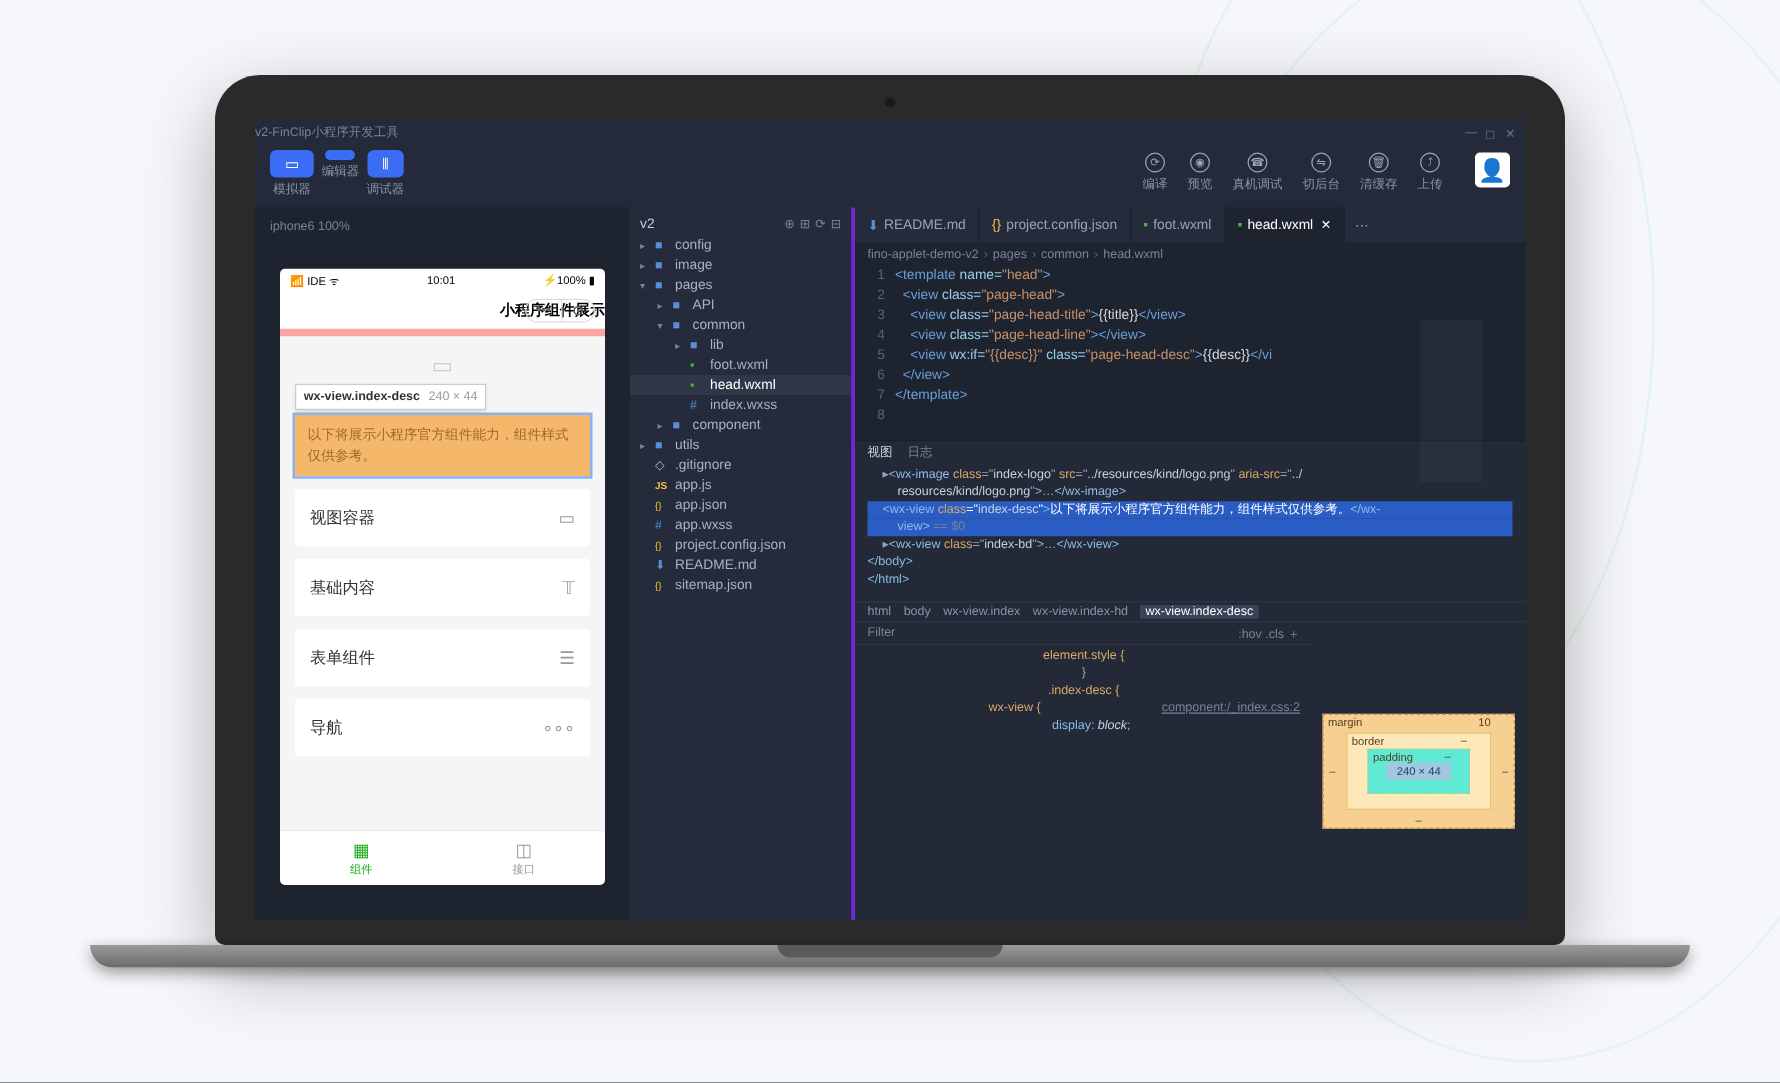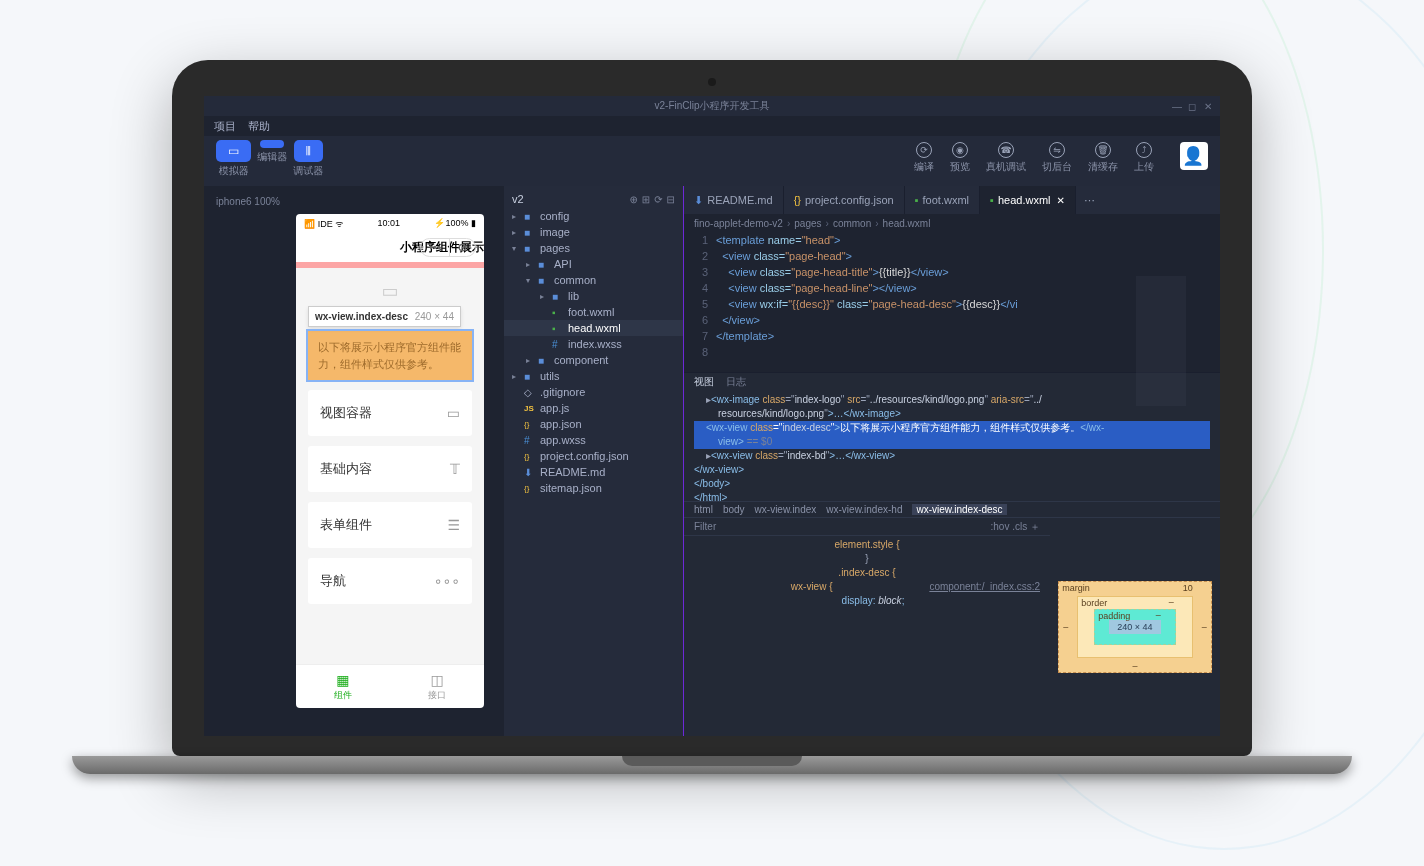--- a/index.html
+++ b/index.html
@@ -8,58 +8,58 @@
 .bg-curve2 { position: absolute; right: 100px; top: -100px; width: 400px; height: 700px; border: 2px solid #c8f0d8; border-radius: 50%; z-index: 0; opacity: 0.4; }
 
 .laptop { position: absolute; left: 50%; top: 60px; transform: translateX(-50%); width: 1080px; z-index: 1; }
 .laptop-frame { background: #2a2a2a; border-radius: 36px 36px 8px 8px; padding: 36px 32px 20px 32px; box-shadow: 0 20px 60px rgba(0,0,0,0.3); }
 .laptop-cam { position: absolute; top: 18px; left: 50%; transform: translateX(-50%); width: 8px; height: 8px; background: #1a1a1a; border-radius: 50%; }
 .laptop-base { height: 18px; background: linear-gradient(#9a9a9a, #6a6a6a); margin: 0 -100px; border-radius: 0 0 18px 18px; box-shadow: 0 4px 12px rgba(0,0,0,0.4); }
 .laptop-notch { width: 180px; height: 10px; background: #5a5a5a; margin: 0 auto; border-radius: 0 0 10px 10px; }
 
 .screen { background: #1e2330; width: 100%; height: 640px; font-size: 11px; color: #9aa3b8; display: flex; flex-direction: column; overflow: hidden; }
 
-.titlebar { height: 20px; display: flex; align-items: center; justify-content: center; color: #7a8298; font-size: 10px; position: relative; background: #242a3a; }
+.titlebar { height: 20px; display: flex; align-items: center; justify-content: flex-start; color: #7a8298; font-size: 10px; position: relative; background: #242a3a; }
 .titlebar .win-ctrl { position: absolute; right: 6px; display: flex; gap: 6px; }
 .titlebar .win-ctrl span { width: 10px; height: 10px; display: inline-block; color: #6a7288; }
 
 .menubar { height: 20px; display: flex; align-items: center; gap: 12px; padding: 0 10px; color: #a8b0c8; font-size: 11px; }
 
 .toolbar { height: 50px; display: flex; align-items: flex-start; padding: 4px 12px; justify-content: space-between; background: #242a3a; }
 .toolbar-left { display: flex; gap: 6px; }
 .tb-btn { display: flex; flex-direction: column; align-items: center; gap: 2px; }
 .tb-pill { background: #3a6cf4; color: #fff; padding: 4px 12px; border-radius: 5px; font-size: 12px; display: flex; align-items: center; justify-content: center; }
 .tb-lbl { color: #8a92a8; font-size: 10px; }
 .toolbar-right { display: flex; gap: 16px; align-items: flex-start; margin-top: 2px; }
 .tb-act { display: flex; flex-direction: column; align-items: center; gap: 2px; color: #9aa3b8; }
 .tb-ico { width: 16px; height: 16px; border: 1px solid #9aa3b8; border-radius: 50%; display: flex; align-items: center; justify-content: center; font-size: 9px; }
 .avatar { width: 28px; height: 28px; background: #fff; border-radius: 4px; display: flex; align-items: center; justify-content: center; font-size: 18px; margin-left: 10px; }
 
 .main { flex: 1; display: flex; min-height: 0; }
 
-.simulator { width: 300px; background: #1e2330; padding: 8px; display: flex; flex-direction: row; }
+.simulator { width: 300px; background: #1e2330; padding: 8px; display: flex; flex-direction: column; }
 .sim-info { color: #7a8298; font-size: 10px; padding: 2px 4px 8px 4px; }
 .phone { flex: 1; background: #fff; border-radius: 4px; margin: 20px 12px; overflow: hidden; display: flex; flex-direction: column; }
 .ph-status { height: 18px; display: flex; justify-content: space-between; align-items: center; padding: 0 8px; font-size: 9px; color: #000; }
 .ph-header { height: 36px; display: flex; align-items: center; justify-content: flex-end; position: relative; color: #000; font-size: 12px; font-weight: 700; border-bottom: 6px solid #fca5a5; }
 .ph-capsule { position: absolute; right: 8px; display: flex; border: 1px solid #ddd; border-radius: 12px; overflow: hidden; }
 .ph-capsule span { padding: 2px 8px; font-size: 11px; color: #666; }
 .ph-capsule span:first-child { border-right: 1px solid #ddd; }
 .ph-body { flex: 1; background: #f5f5f5; padding: 12px; overflow: hidden; }
 .inspect-tip { background: #fff; border: 1px solid #ccc; padding: 4px 6px; font-size: 10px; color: #333; display: inline-block; margin-bottom: 4px; box-shadow: 0 2px 4px rgba(0,0,0,0.1); }
 .inspect-tip .dim { color: #999; margin-left: 4px; }
 .highlighted { background: #f5b86a; padding: 8px 10px; color: #9e6b2c; font-size: 11px; line-height: 1.5; outline: 2px solid #87b3f5; }
 .menu-item { background: #fff; padding: 14px 12px; margin-top: 10px; display: flex; justify-content: space-between; align-items: center; color: #333; font-size: 13px; border-radius: 3px; }
 .menu-ico { color: #999; font-size: 14px; }
 .ph-tabbar { height: 44px; display: flex; border-top: 1px solid #eee; }
 .ph-tab { flex: 1; display: flex; flex-direction: column; align-items: center; justify-content: center; gap: 1px; font-size: 9px; color: #999; }
 .ph-tab.active { color: #1aad19; }
 .ph-tab-ico { font-size: 14px; }
 
-.filetree { width: 180px; background: #252b3b; padding: 4px 0; overflow: hidden; border-right: 1px solid #6d28d9; }
+.filetree { width: 180px; background: #252b3b; padding: 4px 0; overflow: hidden; border-right: 3px solid #6d28d9; }
 .ft-head { display: flex; justify-content: space-between; align-items: center; padding: 3px 8px; color: #c8d0e0; font-weight: 500; font-size: 11px; }
 .ft-head-ico { display: flex; gap: 4px; font-size: 10px; color: #7a8298; }
 .ft-item { display: flex; align-items: center; gap: 4px; padding: 2px 8px; font-size: 11px; color: #a8b0c8; cursor: default; white-space: nowrap; }
 .ft-item.active { background: #2e3648; color: #fff; }
 .ft-arrow { width: 8px; font-size: 8px; color: #7a8298; }
 .ft-ico { width: 12px; font-size: 10px; }
 .ft-folder { color: #5a8dd8; }
 .ft-js { color: #f0c040; font-size: 8px; font-weight: bold; }
 .ft-json { color: #f0c040; font-size: 8px; }
 .ft-wxml { color: #4ab04a; }
@@ -131,24 +131,20 @@
 
       <div class="titlebar">
         <span>v2-FinClip小程序开发工具</span>
         <div class="win-ctrl">
           <span>—</span>
           <span>◻</span>
           <span>✕</span>
         </div>
       </div>
 
-      <div class="menubar">
-        <span>项目</span>
-        <span>帮助</span>
-      </div>
 
       <div class="toolbar">
         <div class="toolbar-left" id="tb-left">
             <div class="tb-btn">
       <div class="tb-pill">▭</div>
       <div class="tb-lbl">模拟器</div>
     </div>
             <div class="tb-btn">
       <div class="tb-pill"></div>
       <div class="tb-lbl">编辑器</div>
@@ -399,21 +395,20 @@
             <div class="dt-tabs" id="dt-top-tabs">
                 <span class="active">视图</span>
                 <span class="">日志</span>
               </div>
             <div class="dom-view" id="dom-view">
                 <div class="dom-line " style="padding-left:12px">▸<span class="dom-tag">&lt;wx-image</span> <span class="dom-attr">class</span>="<span class="dom-txt">index-logo</span>" <span class="dom-attr">src</span>="<span class="dom-txt">../resources/kind/logo.png</span>" <span class="dom-attr">aria-src</span>="<span class="dom-txt">../</span></div>
                 <div class="dom-line " style="padding-left:24px"><span class="dom-txt">resources/kind/logo.png</span>"<span class="dom-tag">&gt;…&lt;/wx-image&gt;</span></div>
                 <div class="dom-line sel" style="padding-left:12px"><span class="dom-tag">&lt;wx-view</span> <span class="dom-attr">class</span>="<span class="dom-txt">index-desc</span>"<span class="dom-tag">&gt;</span>以下将展示小程序官方组件能力，组件样式仅供参考。<span class="dom-tag">&lt;/wx-</span></div>
                 <div class="dom-line sel" style="padding-left:24px"><span class="dom-tag">view&gt;</span> <span class="dom-dim">== $0</span></div>
                 <div class="dom-line " style="padding-left:12px">▸<span class="dom-tag">&lt;wx-view</span> <span class="dom-attr">class</span>="<span class="dom-txt">index-bd</span>"<span class="dom-tag">&gt;…&lt;/wx-view&gt;</span></div>
-                <div class="dom-line " style="padding-left:0px"><span class="dom-tag">&lt;/wx-view&gt;</span></div>
                 <div class="dom-line " style="padding-left:0px"><span class="dom-tag">&lt;/body&gt;</span></div>
                 <div class="dom-line " style="padding-left:0px"><span class="dom-tag">&lt;/html&gt;</span></div>
               </div>
             <div class="dt-crumb" id="dt-crumb">
                 <span class="">html</span>
                 <span class="">body</span>
                 <span class="">wx-view.index</span>
                 <span class="">wx-view.index-hd</span>
                 <span class="active">wx-view.index-desc</span>
               </div>

